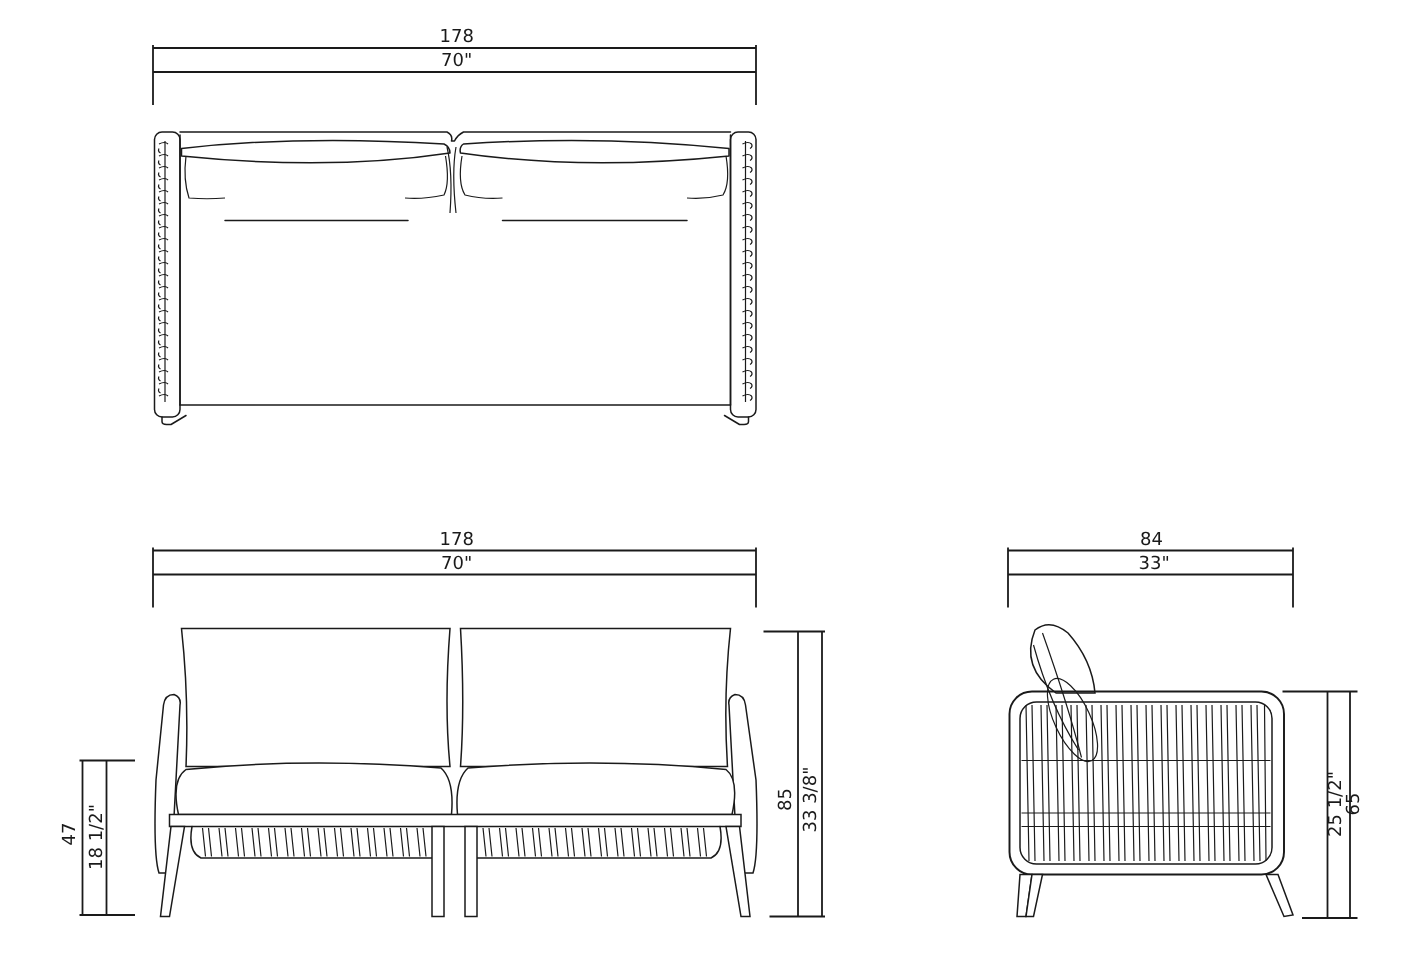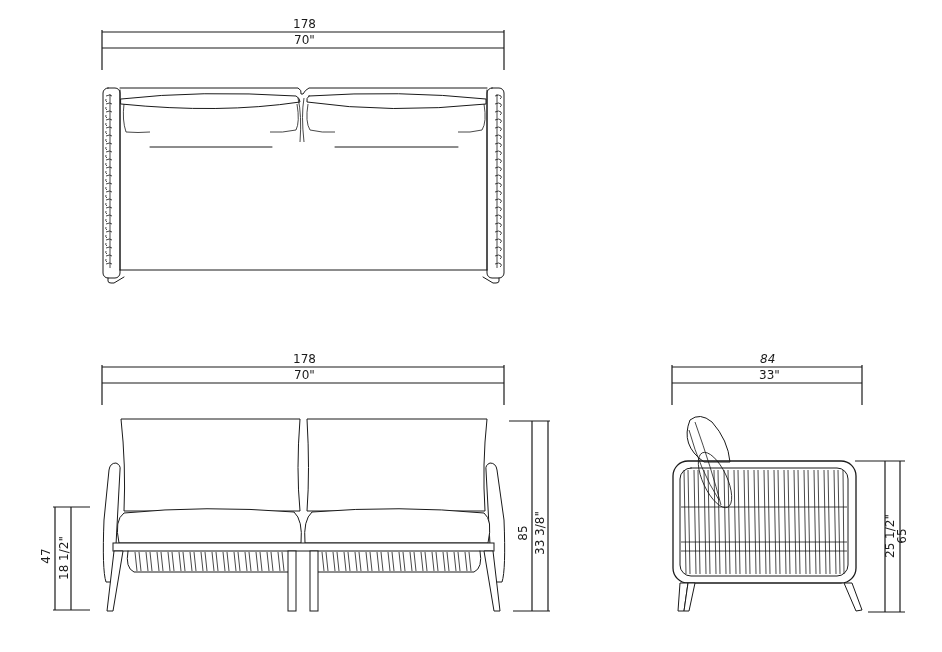--- a/index.html
+++ b/index.html
@@ -152,17 +152,17 @@
 
 <div class="lbl" style="left:293px; top:353px;">178</div>
 <div class="lbl" style="left:294px; top:369px;">70"</div>
 
 <div class="lbl rot" style="left:36px; top:550px; width:20px; text-align:center;">47</div>
 <div class="lbl rot" style="left:34px; top:552px; width:60px; text-align:center;">18 1/2"</div>
 
 <div class="lbl rot" style="left:513px; top:527px; width:20px; text-align:center;">85</div>
 <div class="lbl rot" style="left:510px; top:527px; width:60px; text-align:center;">33 3/8"</div>
 
-<div class="lbl" style="left:760px; top:353px;font-style:italic;">84</div>
+<div class="lbl" style="left:760px; top:353px;">84</div>
 <div class="lbl" style="left:759px; top:369px;">33"</div>
 
 <div class="lbl rot" style="left:860px; top:530px; width:60px; text-align:center;">25 1/2"</div>
 <div class="lbl rot" style="left:892px; top:530px; width:20px; text-align:center;">65</div>
 
 </body></html>

